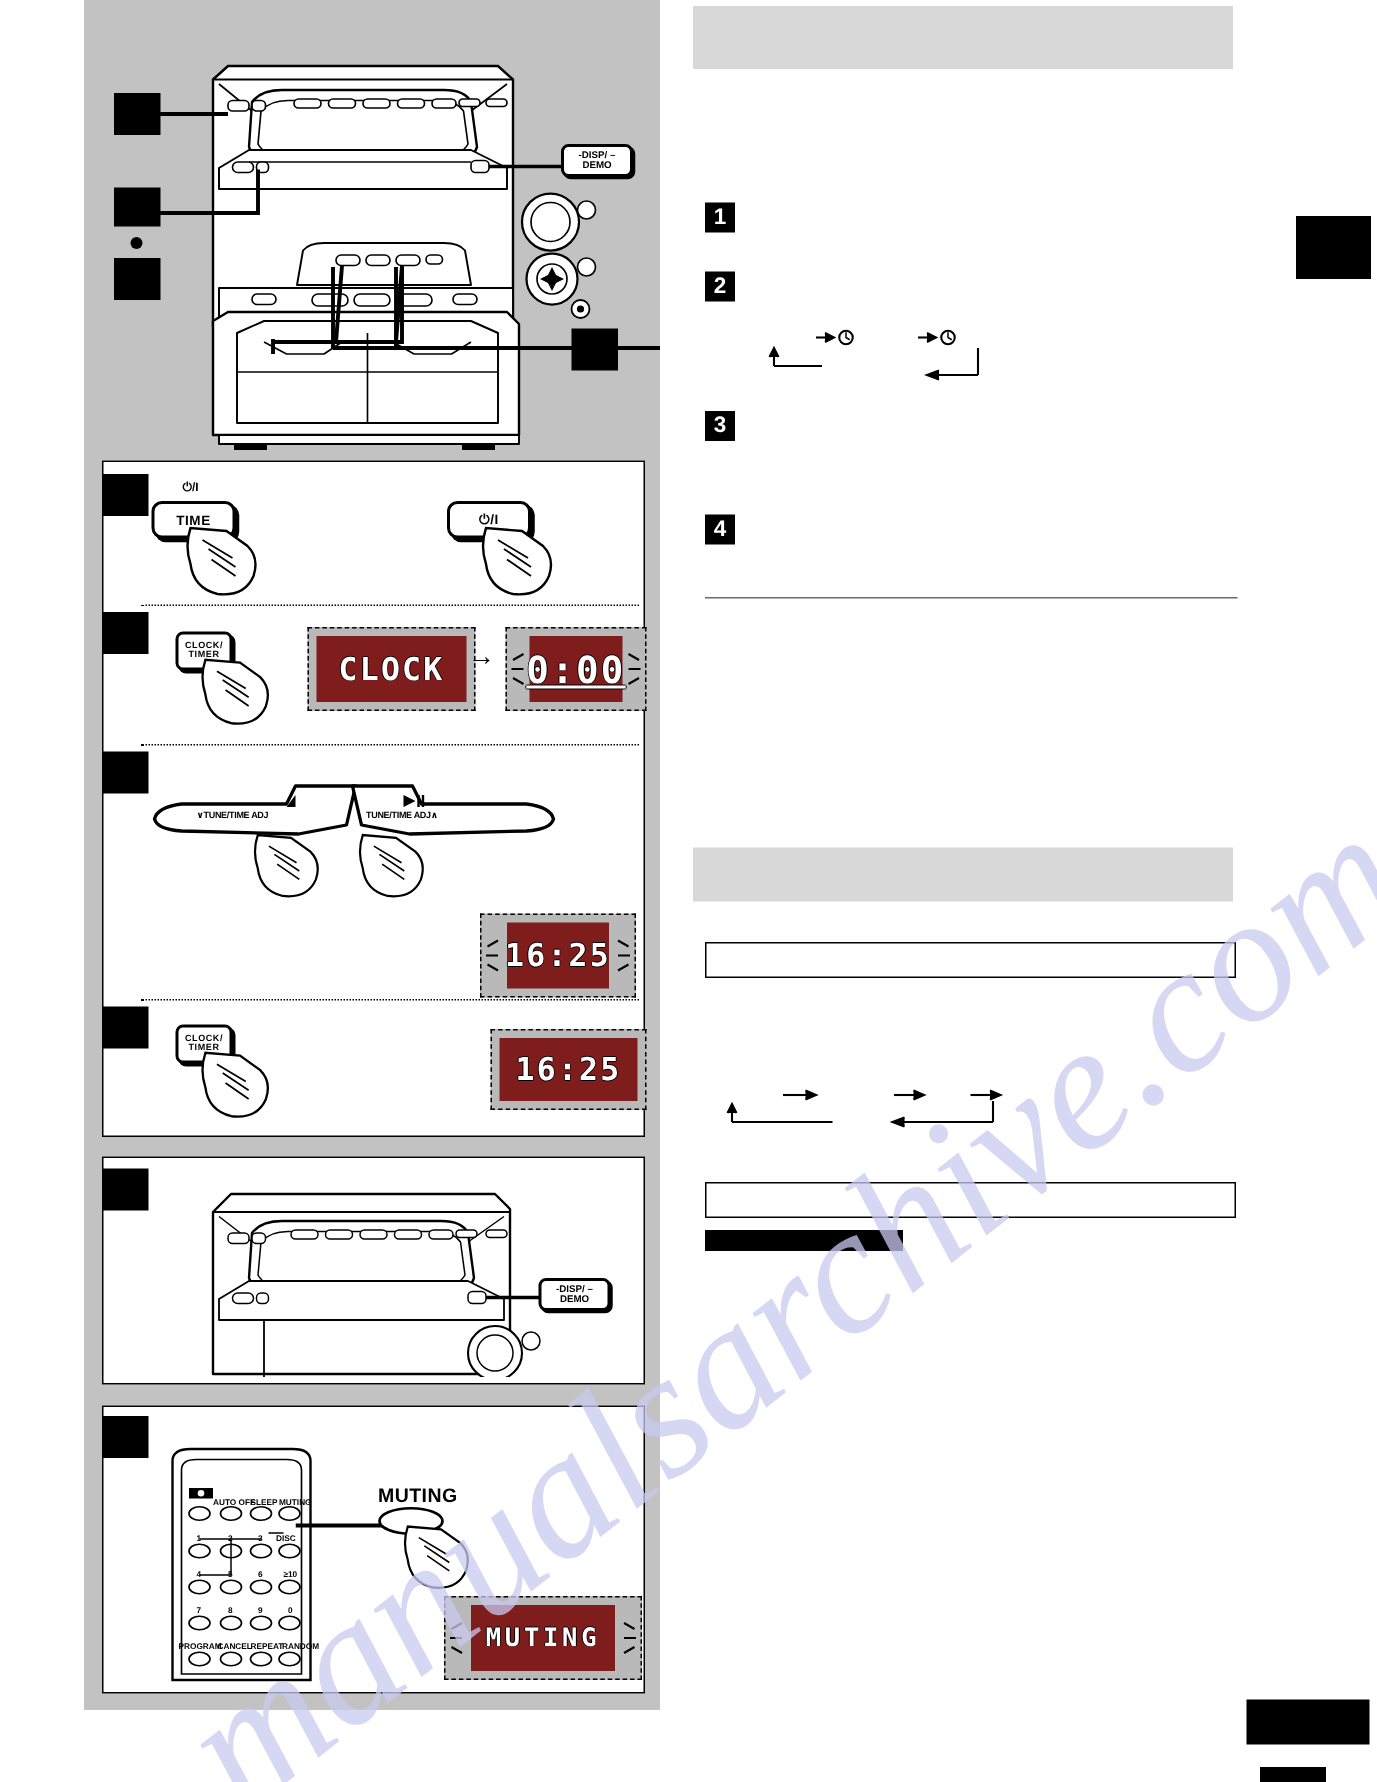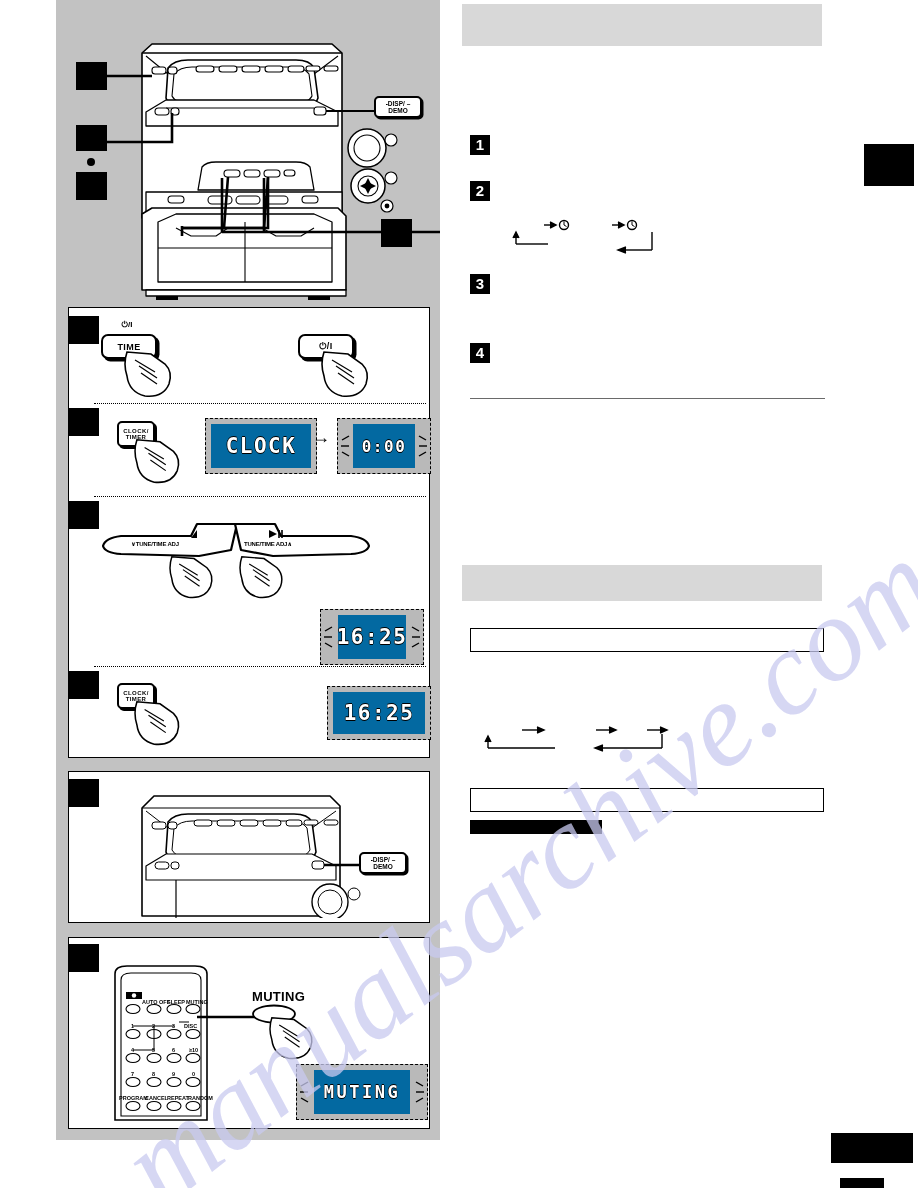--- a/index.html
+++ b/index.html
@@ -35,21 +35,21 @@
   .pbtn .l2{display:block;}
 
   .caplabel{position:absolute;font-size:8px;font-weight:bold;text-align:center;}
 
   
   .lcd{
     position:absolute;background:#b9b9b9;border:1.5px dashed #000;
     display:flex;align-items:center;justify-content:center;
   }
   .lcd .glass{
-    background:#0369a1;display:flex;align-items:center;justify-content:center;
+    background:#7f1d1d;display:flex;align-items:center;justify-content:center;
     width:100%;height:100%;text-align:center;
   }
   .seg{
     font-family:"DejaVu Sans Mono","Liberation Mono",monospace;
     font-weight:bold;color:#fff;
     text-shadow:-0.6px 0 #000,0.6px 0 #000,0 -0.6px #000,0 0.6px #000;
     letter-spacing:1.5px;white-space:nowrap;
   }
   .flash-l,.flash-r{position:absolute;width:10px;height:26px;}
   .flash-l{left:2px;top:50%;transform:translateY(-50%);}
@@ -254,21 +254,21 @@
           </g>
       </svg>
       <svg class="flash-r" viewBox="0 0 10 26">
         <g stroke="#000" stroke-width="1.4">
             <path d="M1 3 L8 7"></path>
             <path d="M1 13 L9 13"></path>
             <path d="M1 23 L8 19"></path>
           </g>
       </svg>
       <div class="glass" style="width:62px;">
-        <span class="seg" style="font-size:16px;">0:00</span>
+        <span class="seg" style="font-size:25px;text-decoration:underline;">0:00</span>
       </div>
     </div>
 
     <div class="chip" style="left:-1px;top:193px;width:31px;height:28px;"></div>
 
     <svg style="position:absolute;left:32px;top:212px;" width="270" height="50" viewBox="0 0 270 50">
       <path d="M2 26 Q4 18 20 16 L90 16 L96 4 L136 4 L130 30 L98 36 L20 34 Q4 33 2 26 Z" fill="#fff" stroke="#000" stroke-width="2.2" stroke-linejoin="round"></path>
       <path d="M268 26 Q266 18 250 16 L180 16 L174 4 L134 4 L140 30 L172 36 L250 34 Q266 33 268 26 Z" fill="#fff" stroke="#000" stroke-width="2.2" stroke-linejoin="round"></path>
       <path d="M96 10 L90 18 L96 18 Z" fill="#000"></path>
       <path d="M168 10 L176 14 L168 18 Z" fill="#000"></path>

